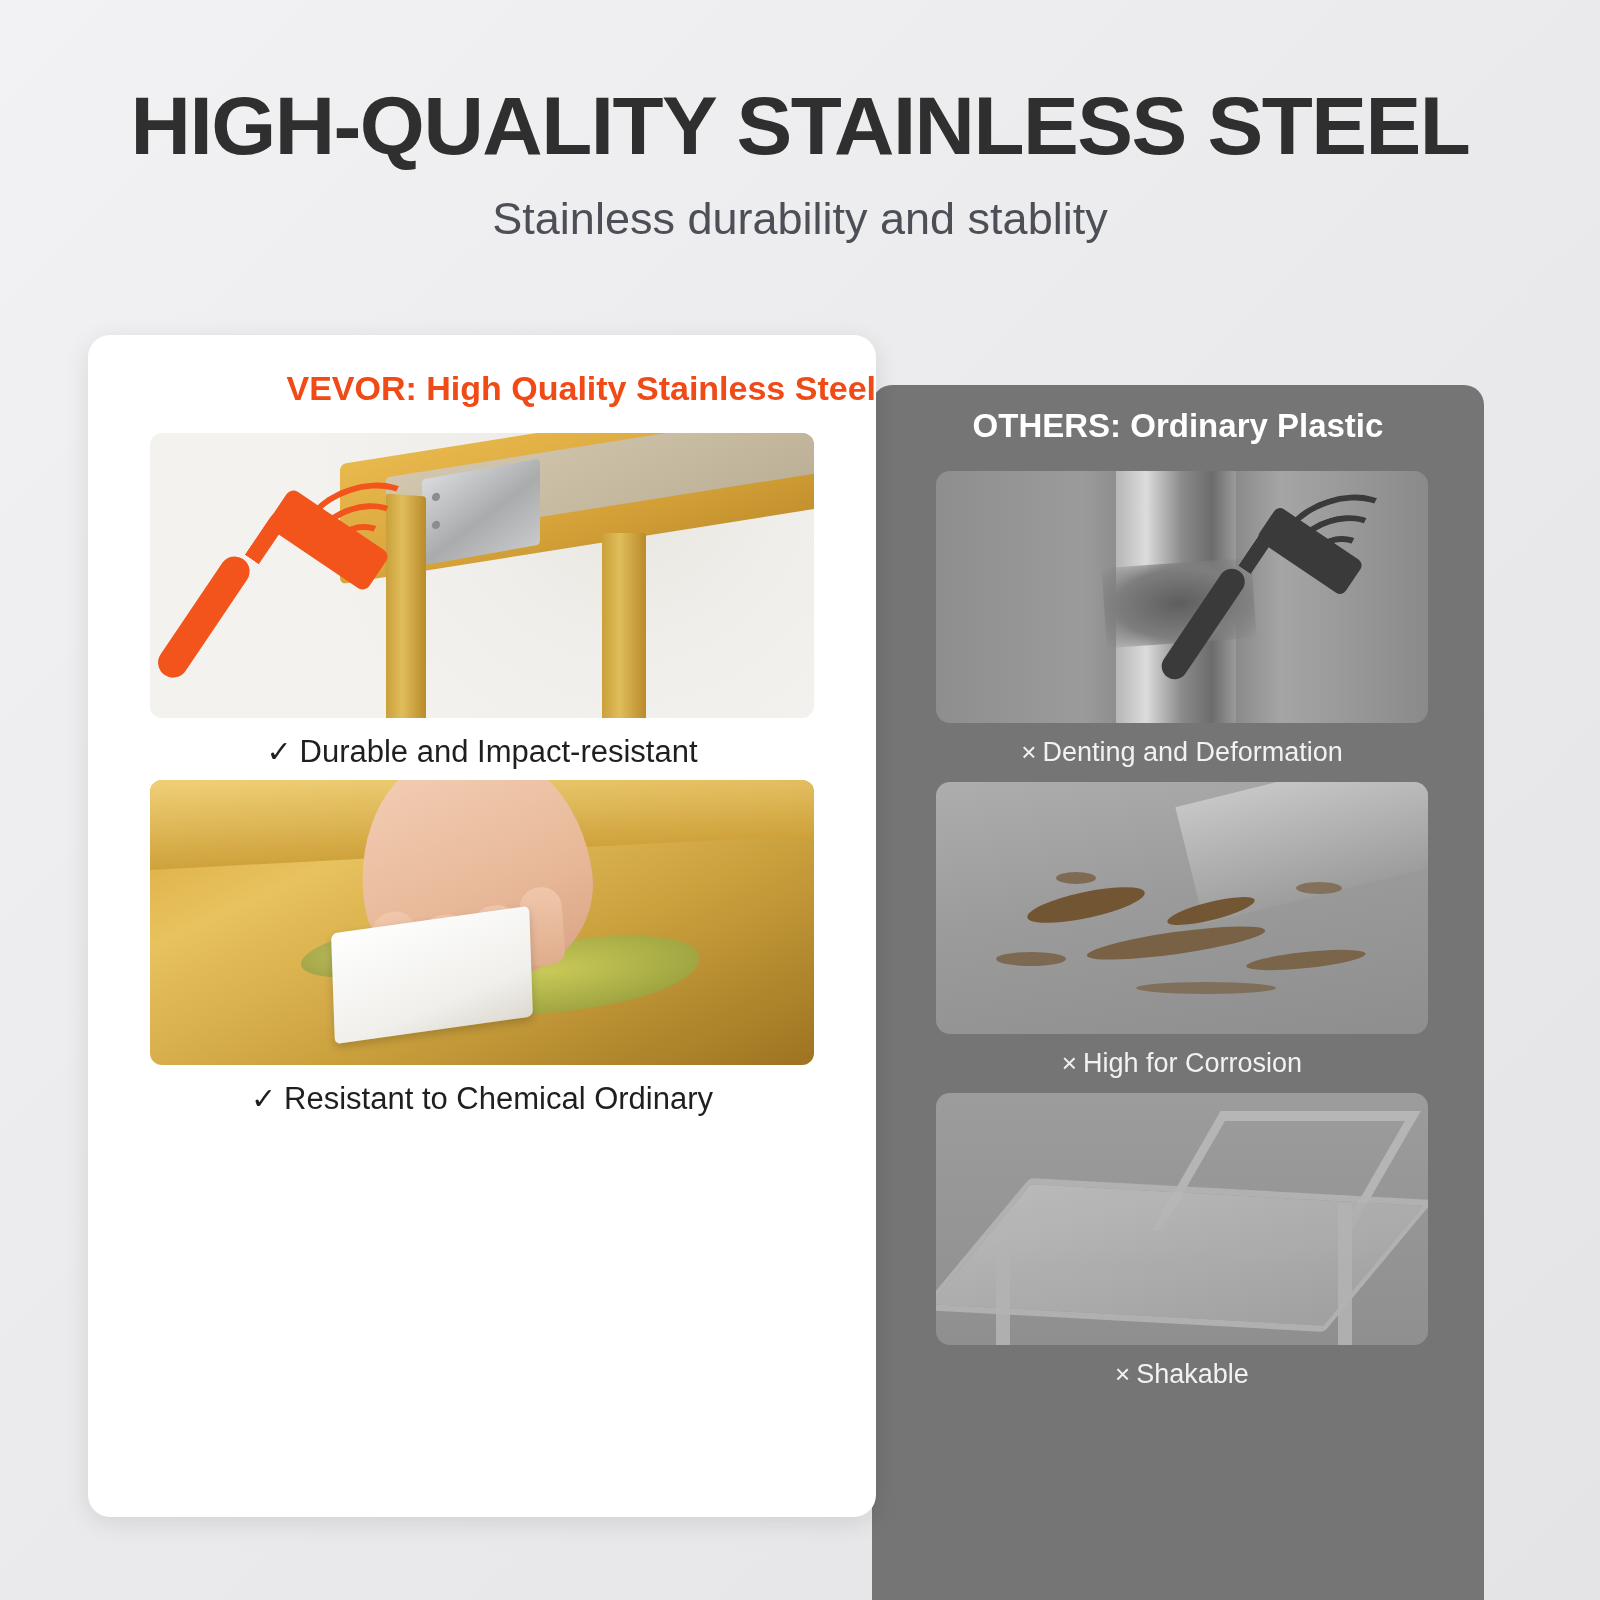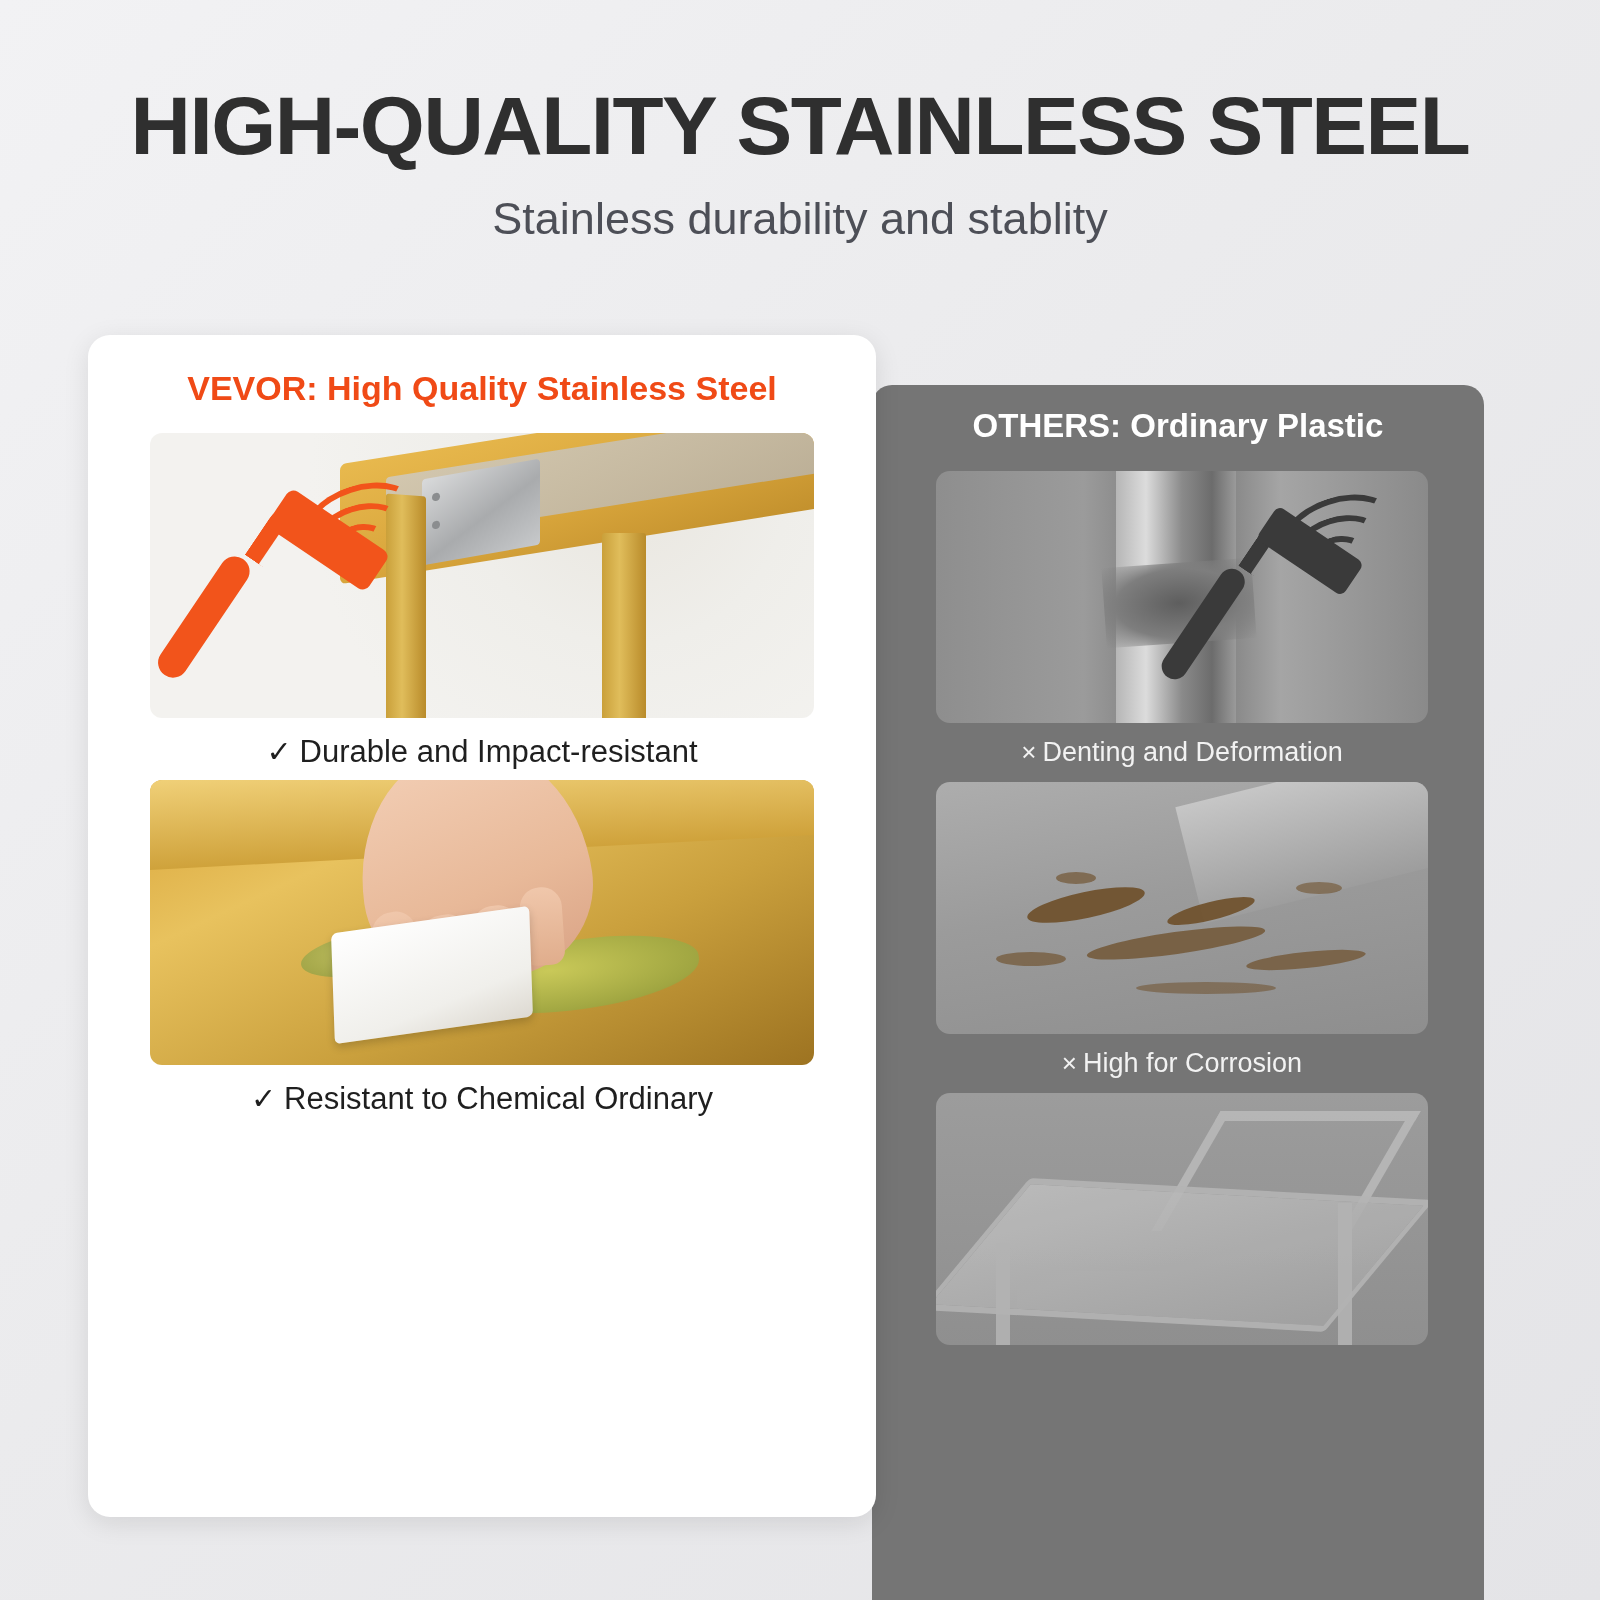--- a/index.html
+++ b/index.html
@@ -88,21 +88,21 @@
     top: 335px;
     width: 788px;
     height: 1182px;
     background: #ffffff;
     border-radius: 22px;
     box-shadow: 0 6px 26px rgba(0,0,0,0.10);
   }
   .panel-vevor-title {
     position: absolute;
     left: 0; top: 34px; width: 788px;
-    text-align: center;
+    text-align: right;
     color: #f04a16;
     font-size: 34px;
     font-weight: bold;
   }
   .vevor-items {
     position: absolute;
     left: 62px;
     top: 98px;
     width: 664px;
   }
@@ -418,20 +418,23 @@
         <span class="mark">×</span><span>High for Corrosion</span>
       </div>
     </div>
 
     <div class="others-item">
       <div class="others-img o-shake">
         <div class="frame"></div>
         <div class="plate"></div>
         <div class="legx" style="left:60px;  top:150px;"></div>
         <div class="legx" style="left:402px; top:110px;"></div>
+      </div>
+      <div class="others-cap">
+        <span class="mark">×</span><span>Shakable</span>
       </div>
     </div>
 
   </div>
 </div>
 
 <div class="panel-vevor">
   <div class="panel-vevor-title">VEVOR: High Quality Stainless Steel</div>
 
   <div class="vevor-items">

